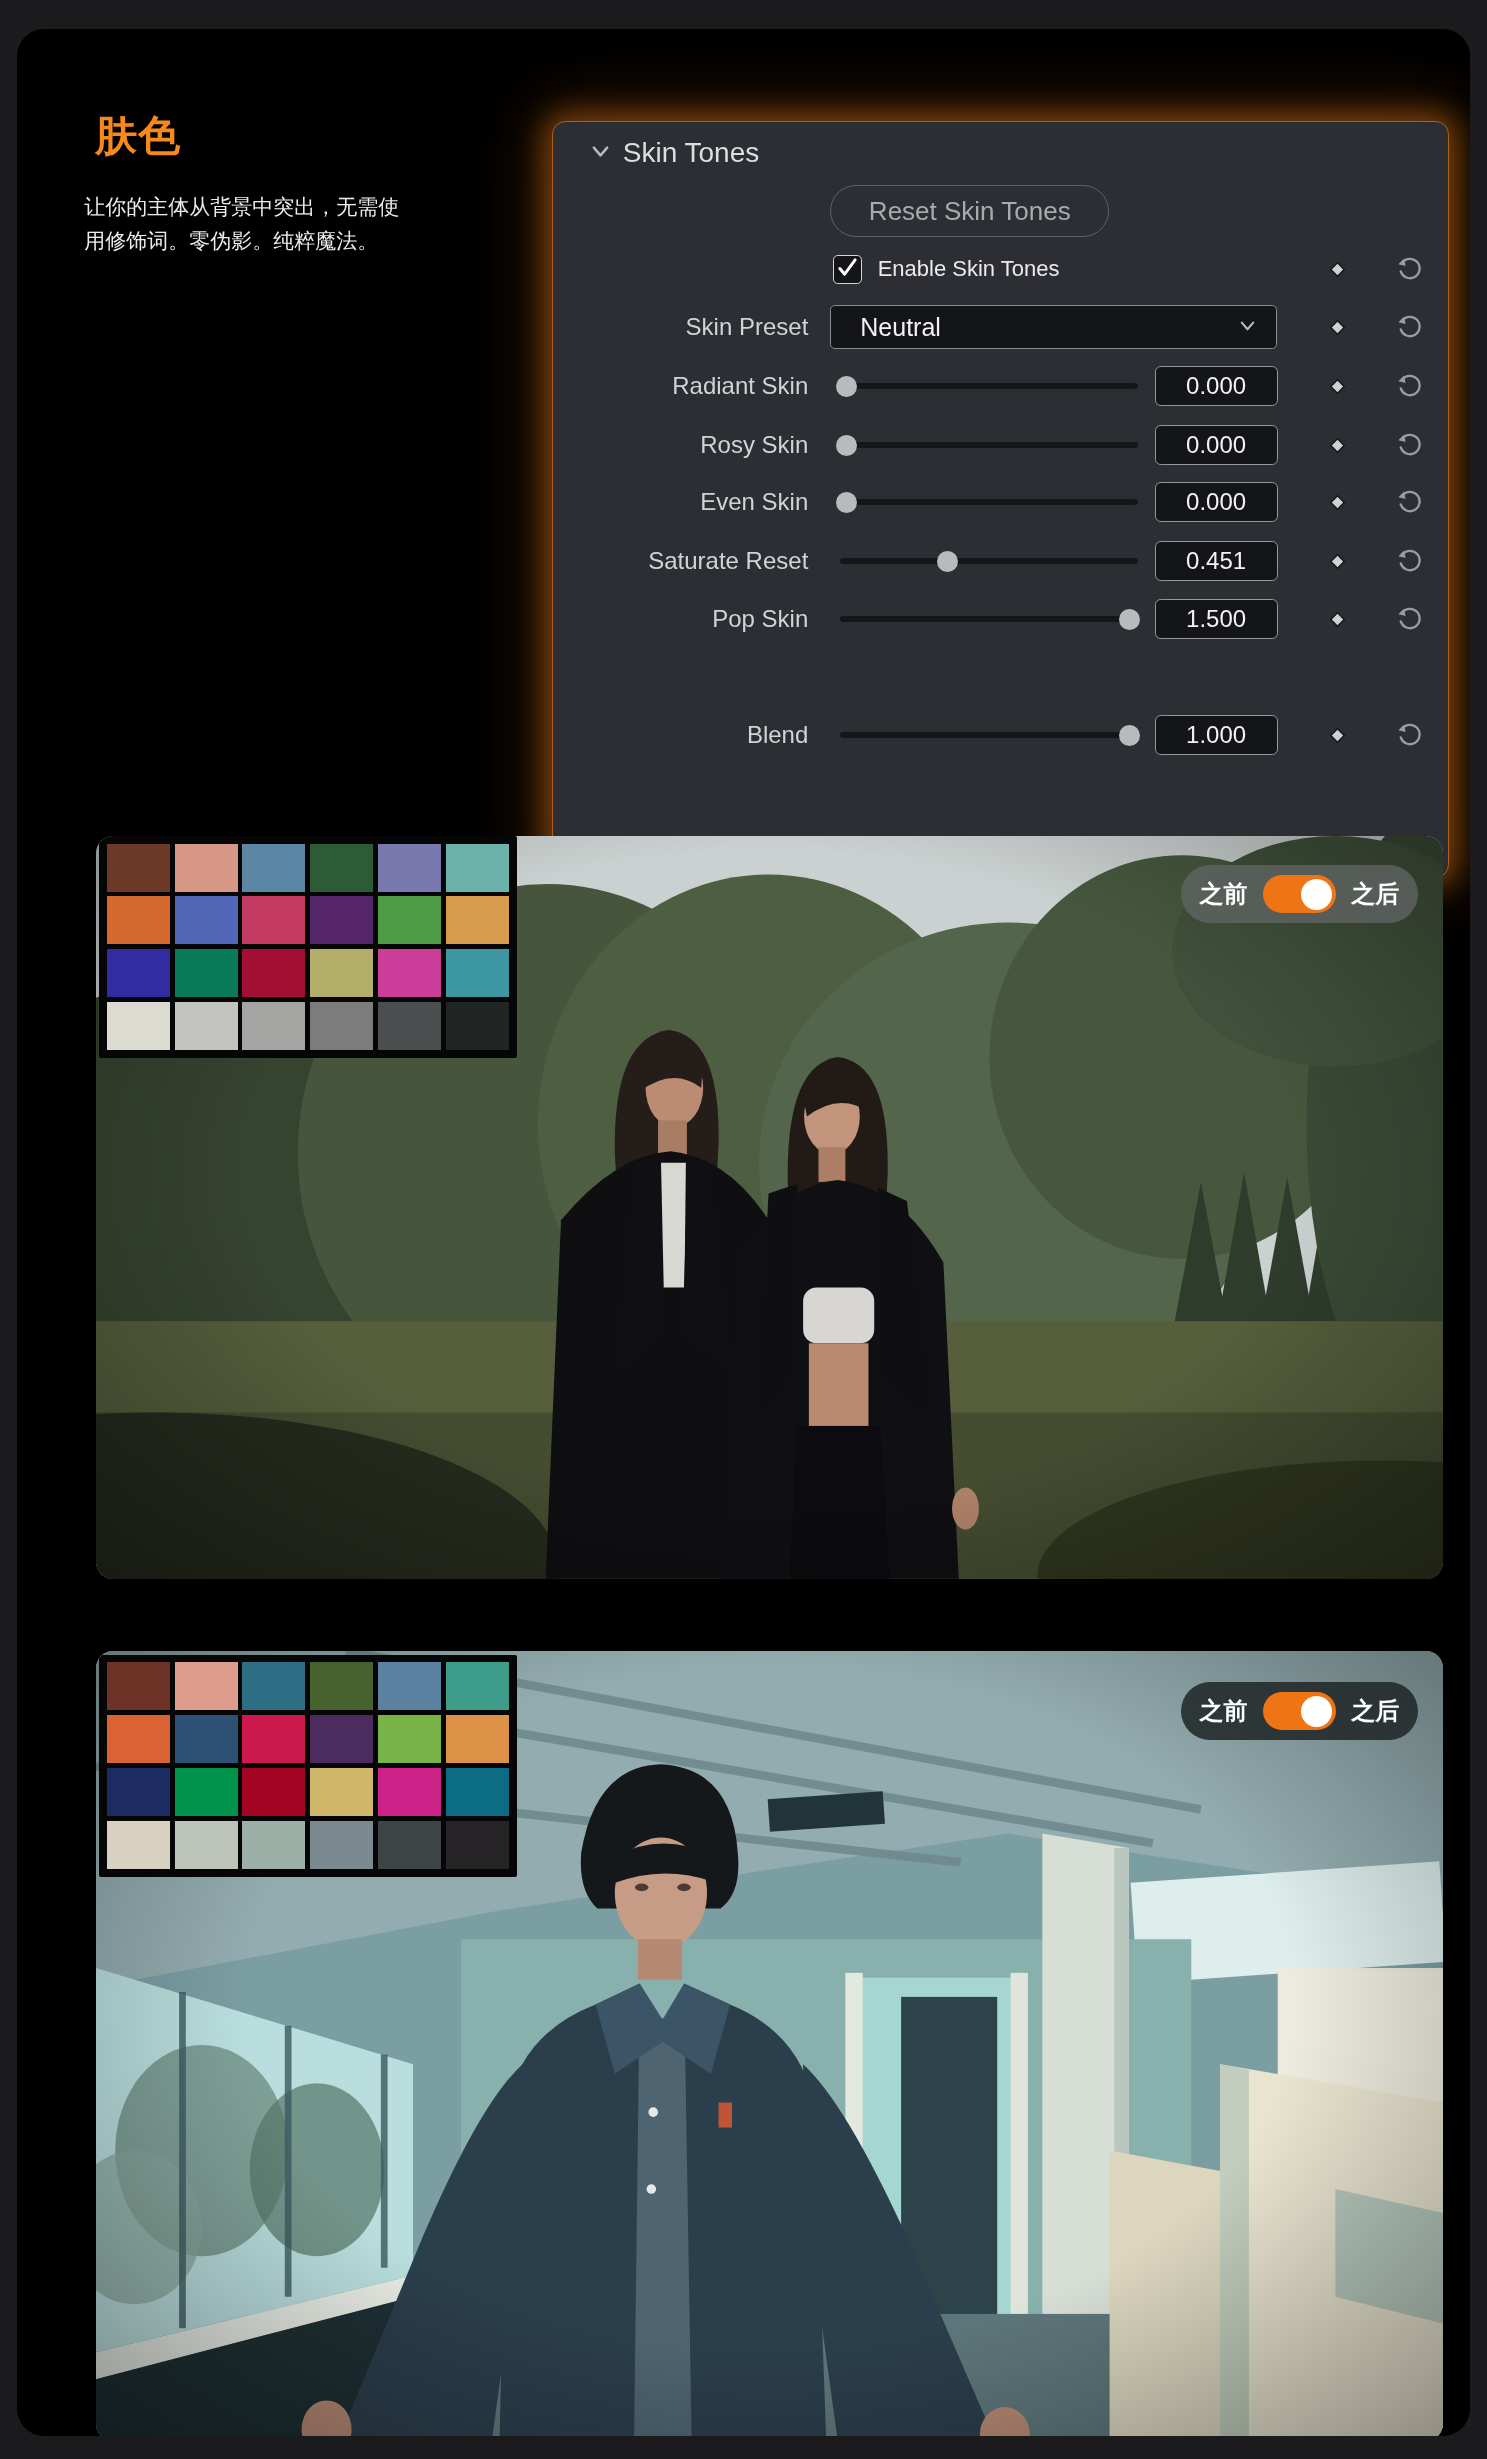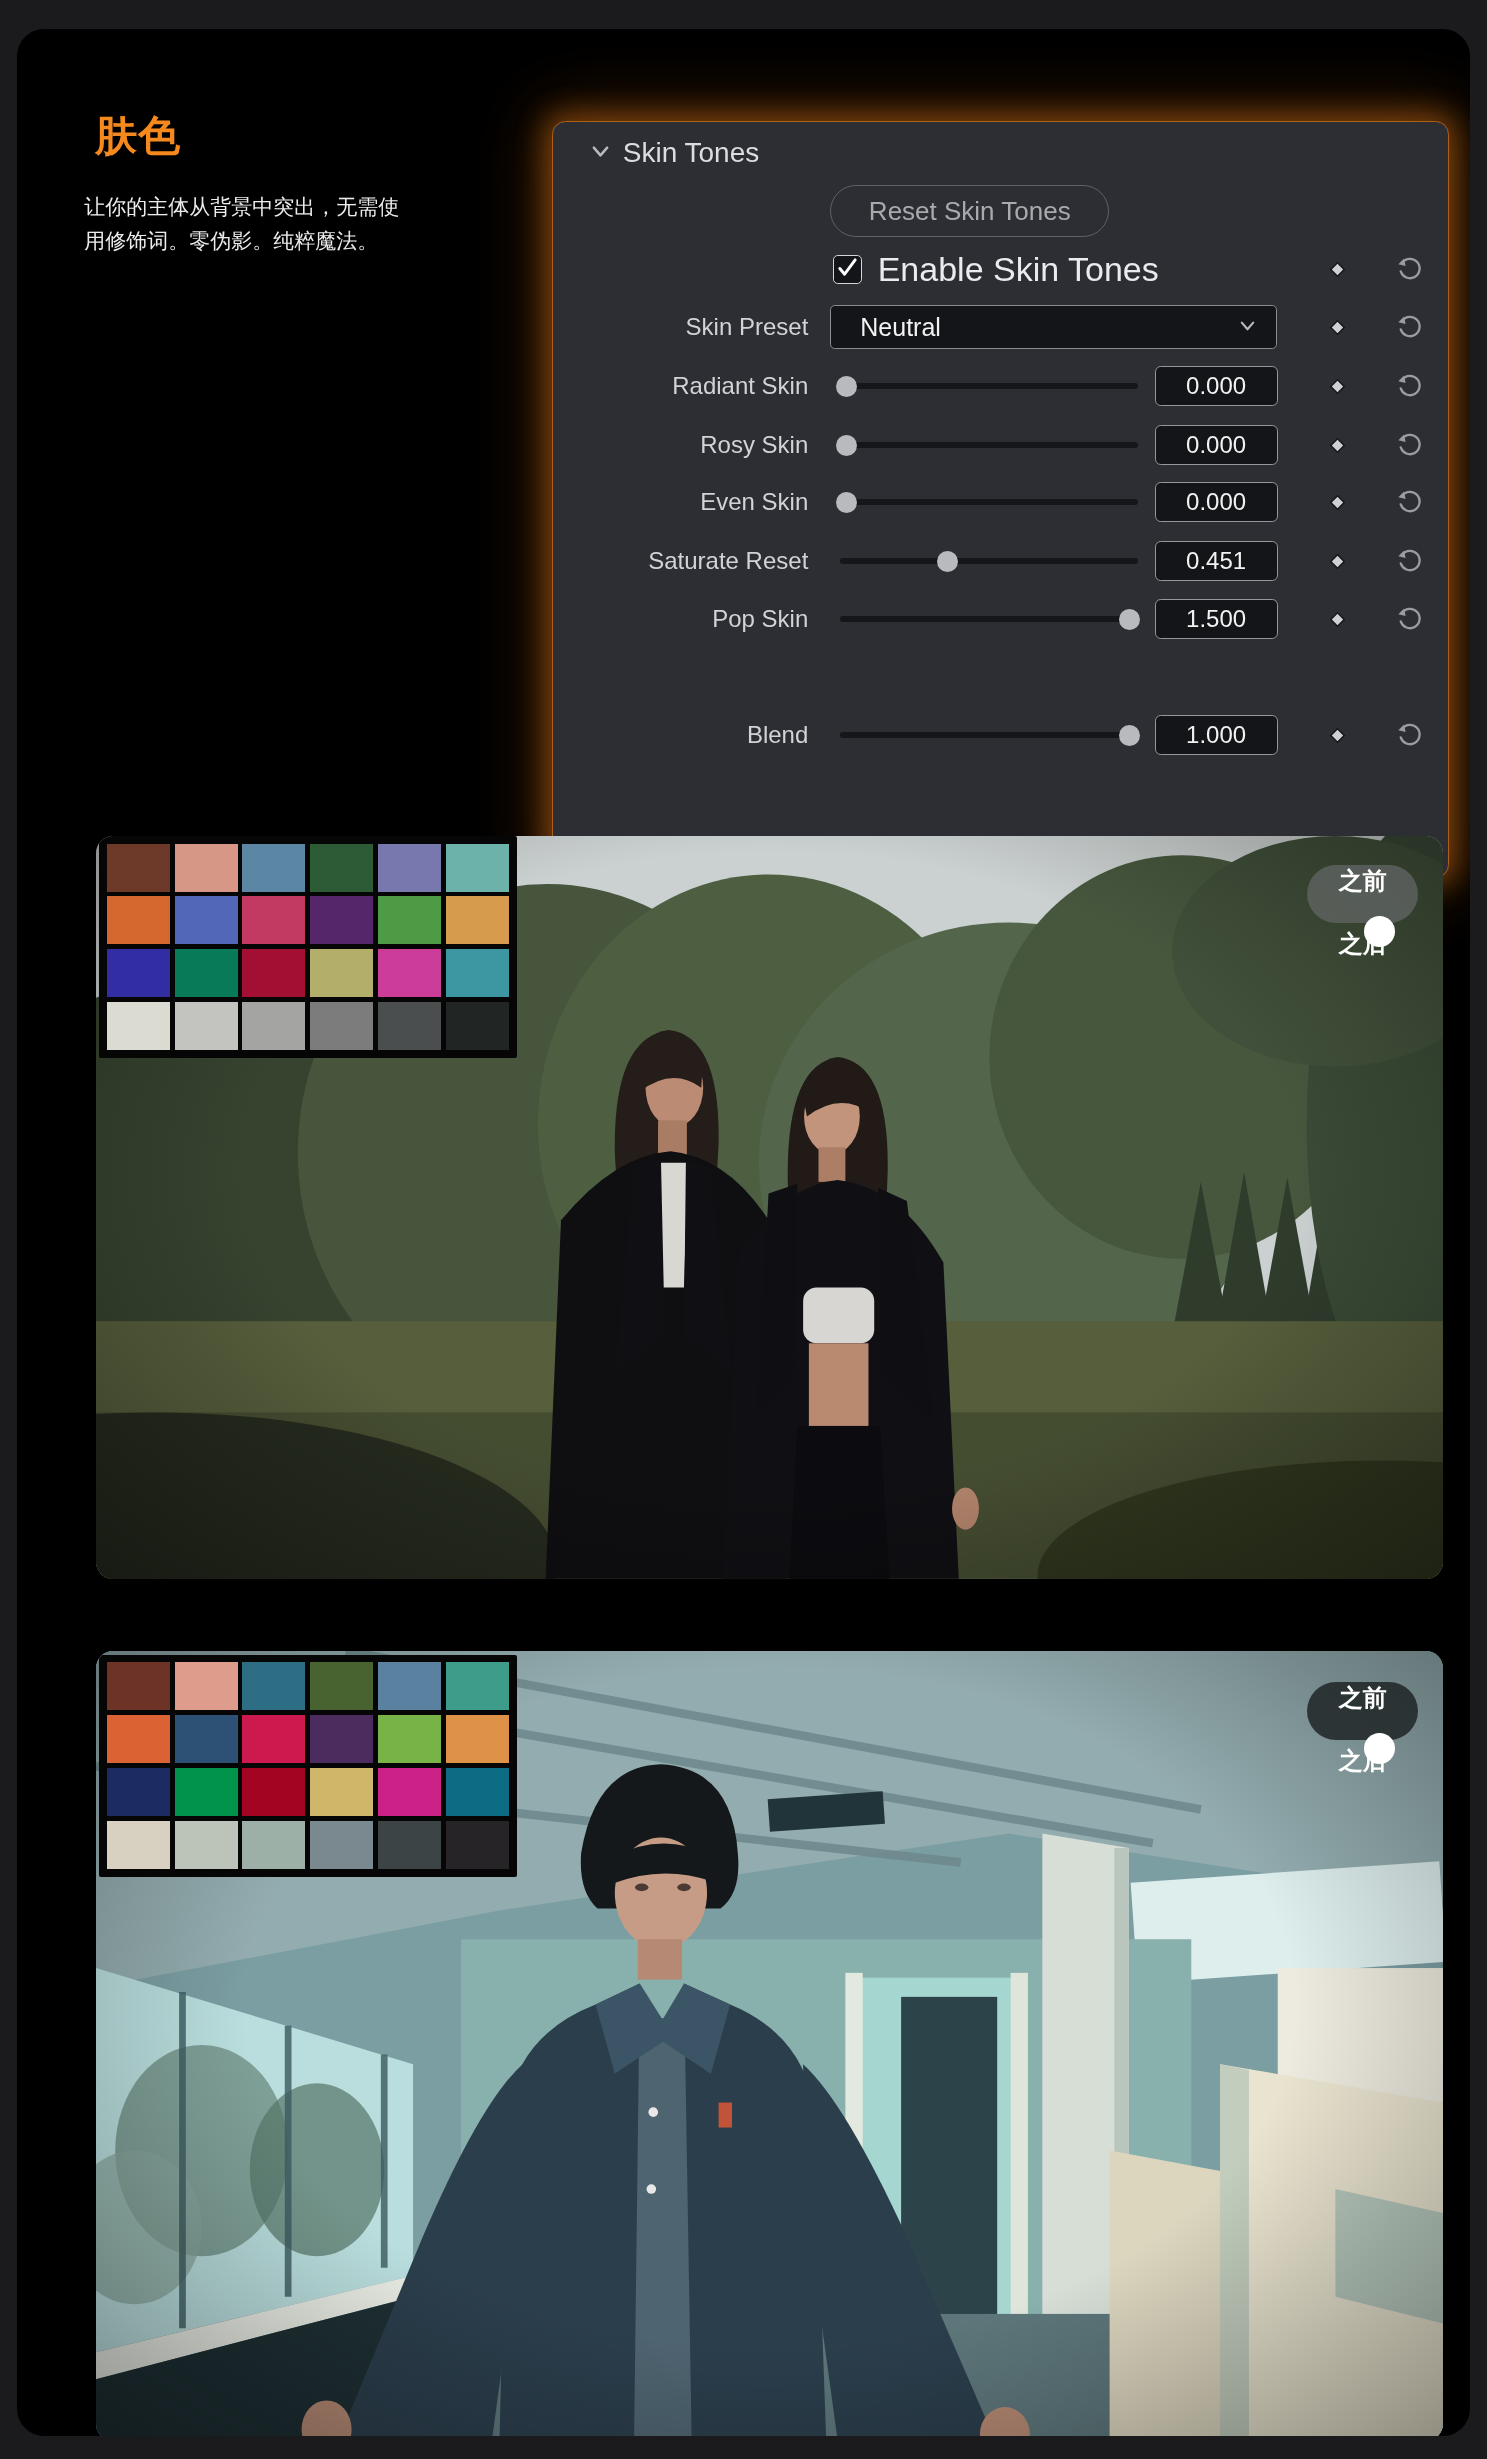--- a/index.html
+++ b/index.html
@@ -11,21 +11,21 @@
   .hero-desc { position:absolute; left:67px; top:161px; width:331px; font-size:21px; line-height:1.6; color:#ececec; }
 
   
   .panel { position:absolute; left:535px; top:92px; width:897px; height:757px; background:#2c2e34; border:1.9px solid #b06014; border-radius:13.4px; box-shadow:0 0 29px 7.7px rgba(232,124,26,.45), 0 0 67px 17.3px rgba(180,90,15,.25); }
   .panel-header { position:absolute; left:37px; top:15.4px; display:flex; align-items:center; gap:11.5px; }
   .panel-title { font-size:28px; color:#dcdde0; }
   .row { position:absolute; left:0; right:0; display:flex; align-items:center; height:44px; }
   .lbl { width:255px; text-align:right; font-size:24px; color:#d2d3d6; flex:0 0 auto; }
   .reset-btn { position:absolute; left:277px; top:63px; width:279px; height:52px; border:1.9px solid #5f6167; border-radius:27px; background:transparent; color:#a8aaae; font-size:26px; font-family:inherit; }
   .checkbox { margin-left:280px; width:29px; height:29px; background:#141519; border:1.9px solid #d6d6d8; border-radius:4.8px; display:flex; align-items:center; justify-content:center; flex:0 0 auto; }
-  .enable-lbl { margin-left:15.4px; font-size:34px; color:#ebebed; }
+  .enable-lbl { margin-left:15.4px; font-size:22px; color:#ebebed; }
   .dropdown { margin-left:22px; width:447px; height:44px; background:#141519; border:1px solid #8b8c90; border-radius:4.8px; display:flex; align-items:center; justify-content:space-between; padding:0 19px 0 29px; }
   .dropdown-value { font-size:25px; color:#f2f2f3; }
   .track-wrap { margin-left:32px; width:298px; height:23px; position:relative; flex:0 0 auto; }
   .track { position:absolute; left:0; right:0; top:8.6px; height:5.8px; background:#15161a; border-radius:2.9px; }
   .thumb { position:absolute; top:1px; width:21px; height:21px; border-radius:50%; background:#b9babe; }
   .valbox { margin-left:16.3px; width:123px; height:40px; background:#141519; border:1px solid #96979b; border-radius:5.8px; color:#f2f2f2; font-size:24px; display:flex; align-items:center; justify-content:center; flex:0 0 auto; }
   .kf { position:absolute; left:774px; width:21px; height:21px; display:flex; align-items:center; justify-content:center; }
   .undo { position:absolute; left:840px; width:29px; height:29px; }
 
   
@@ -33,21 +33,21 @@
   .photo-1 { top:807px; height:743px; }
   .photo-2 { top:1622px; height:790px; }
   .scene { position:absolute; inset:0; }
   .vignette { position:absolute; inset:0; background:radial-gradient(ellipse at 50% 45%, rgba(0,0,0,0) 55%, rgba(0,0,0,.38) 100%); pointer-events:none; }
 
   .checker { position:absolute; left:2.9px; background:#060606; padding:7.7px; display:grid; grid-template-columns:repeat(6,63px); grid-template-rows:repeat(4,48px); gap:4.8px; border-radius:1.9px; }
   .checker-1 { top:0; }
   .checker-2 { top:3.8px; }
   .swatch { width:63px; height:48px; }
 
-  .toggle-pill { position:absolute; right:25px; height:58px; border-radius:29px; display:flex; align-items:center; gap:15.4px; padding:0 19px;flex-direction:column; }
+  .toggle-pill { position:absolute; right:25px; height:58px; border-radius:29px; display:flex; align-items:center; gap:15.4px; padding:0 19px; }
   .pill-1 { top:29px; background:rgba(96,100,99,.78); }
   .pill-2 { top:31px; background:rgba(30,36,38,.85); }
   .toggle-lbl { font-size:24px; font-weight:bold; color:#fff; }
   .switch { width:73px; height:38px; border-radius:19px; background:#ee7414; position:relative; }
   .knob { position:absolute; top:3.8px; left:38px; width:31px; height:31px; border-radius:50%; background:#fff; }
 </style>
 </head>
 <body>
 
 <div class="stage">

